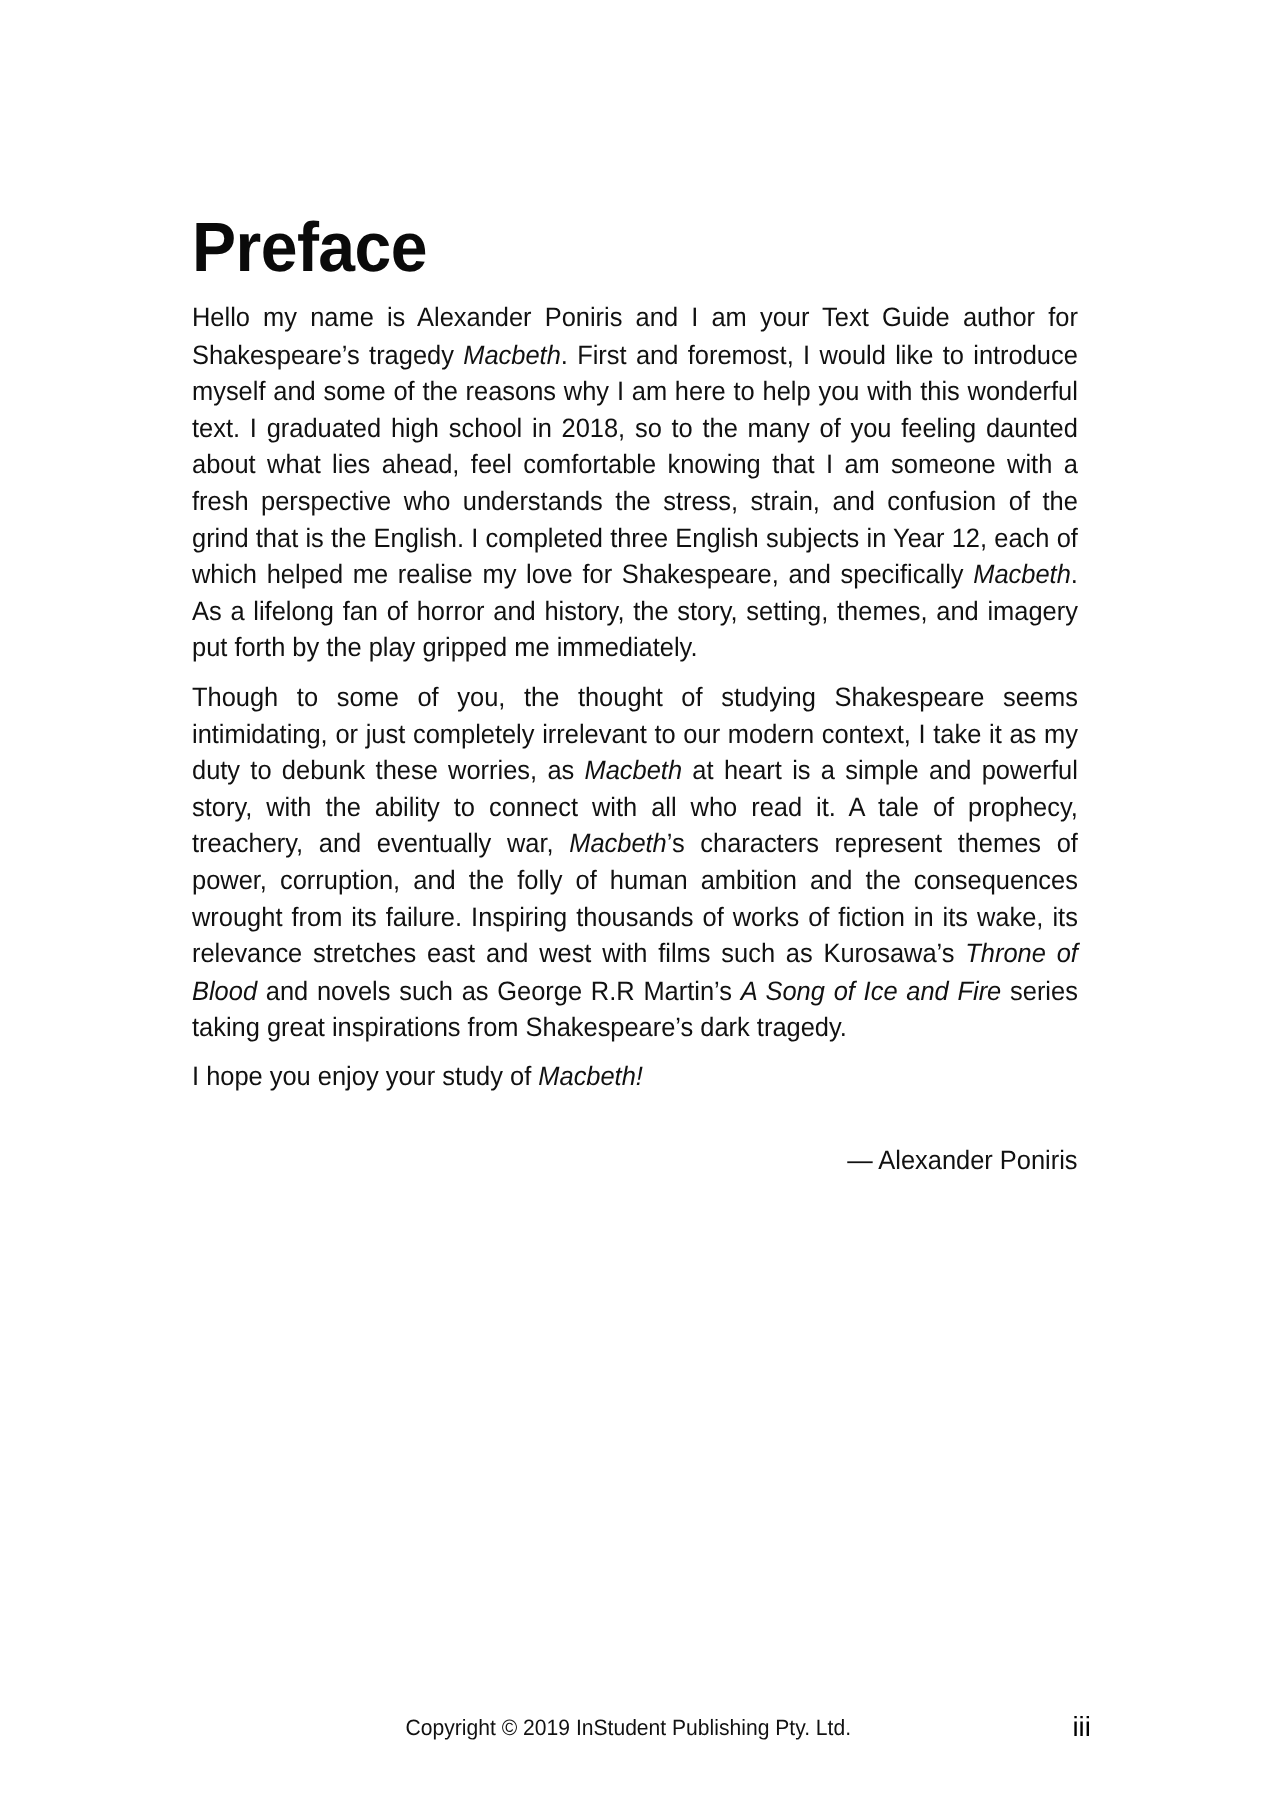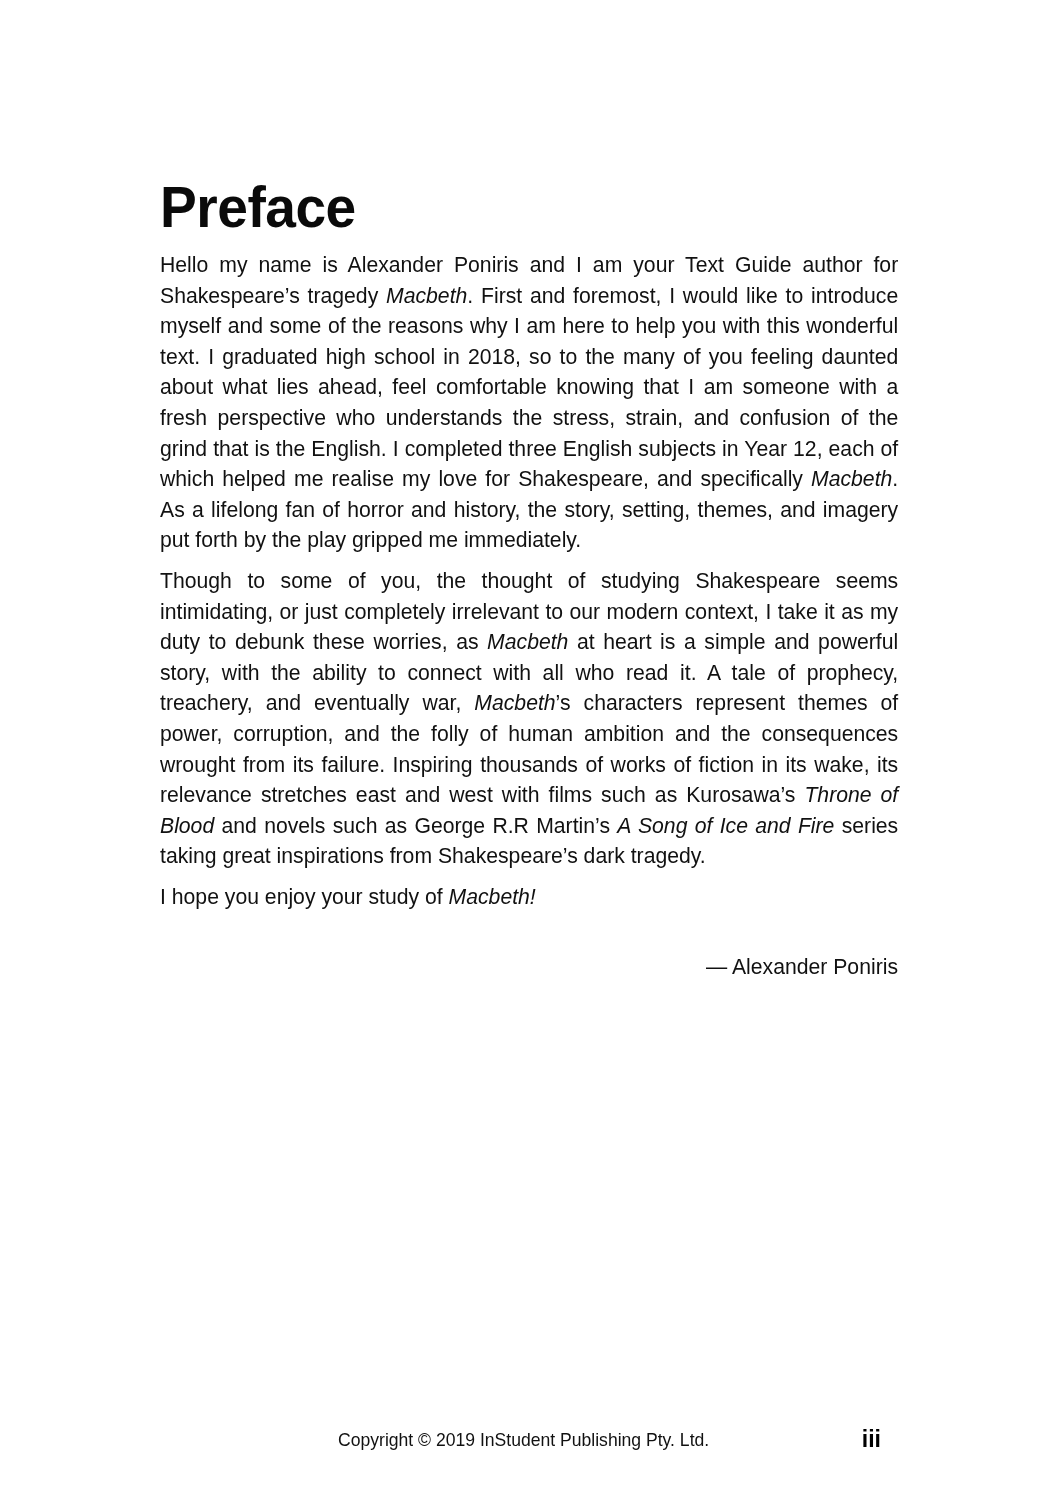--- a/index.html
+++ b/index.html
@@ -87,25 +87,25 @@
     font-size: 18.5px;
     line-height: 24px;
     transform: scaleX(0.95);
     transform-origin: left top;
     white-space: nowrap;
     color: #111111;
   }
 
   .footer-pagenum {
     position: absolute;
-    right: 176px;
+    right: 148px;
     top: -3px;
     font-size: 23px;
     line-height: 28px;
-    font-weight: bold;
+    font-weight: normal;
     color: #000000;
   }
 </style>
 </head>
 <body>
 
 <div class="page">
 
   <div class="content">
 

